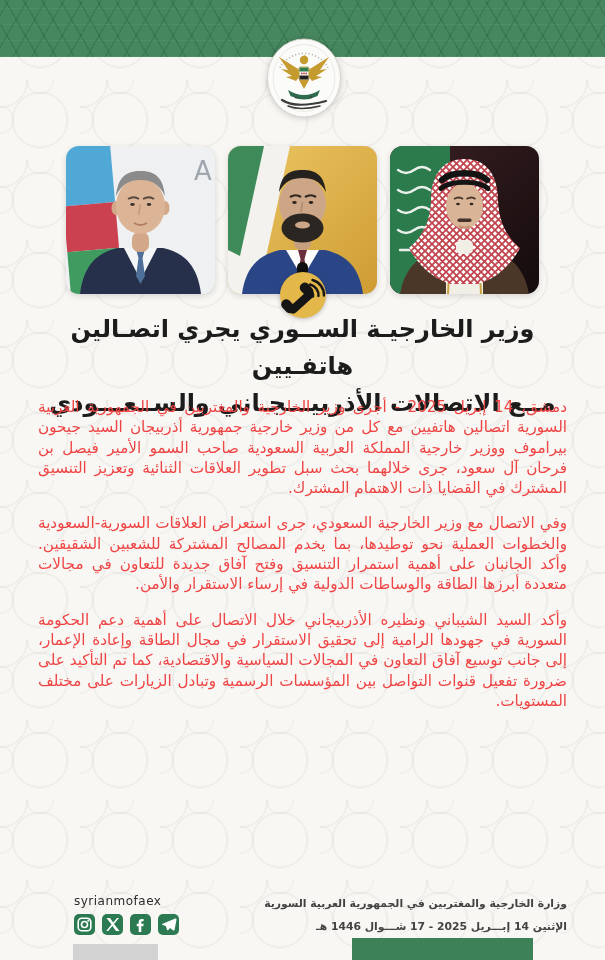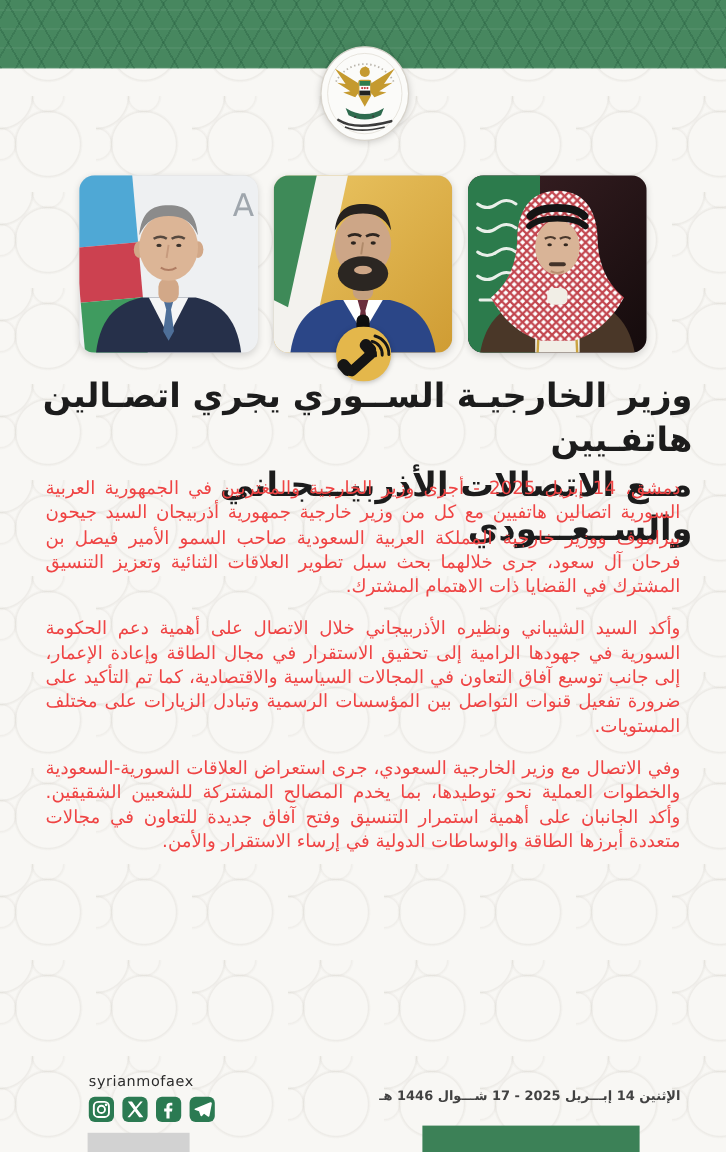--- a/index.html
+++ b/index.html
@@ -36,22 +36,22 @@
   .photo svg{width:100%;height:100%;display:block;}
 
   .phone-badge{
     position:absolute;left:50%;top:272px;width:46px;height:46px;margin-left:-23px;
     z-index:5;filter:drop-shadow(0 1px 2px rgba(0,0,0,.25));
   }
   .phone-badge svg{width:100%;height:100%;display:block;}
 
   .headline{
     position:absolute;left:28px;right:28px;top:311px;
-    color:#1c1c1c;font-weight:700;font-size:28px;line-height:37px;
-    text-align:right;direction:rtl;
+    color:#1c1c1c;font-weight:700;font-size:24px;line-height:37px;
+    text-align:center;direction:rtl;
   }
   .article{
     position:absolute;left:38px;right:38px;top:397px;height:492px;overflow:hidden;
     direction:rtl;text-align:justify;color:#ef4444;
     font-size:15.2px;line-height:20.3px;
   }
   .article p{margin:0 0 15px 0;}
 
   .footer-left{position:absolute;left:74px;top:894px;}
   .handle{font-size:12px;color:#2b2b2b;letter-spacing:.5px;}
@@ -221,22 +221,22 @@
     </svg>
   </div>
 
   <div class="headline">
     <div>وزير الخارجيـة الســوري يجري اتصـالين هاتفـيين</div>
     <div>مــع الاتصالات الأذربيـــجـاني والســعـــودي</div>
   </div>
 
   <div class="article">
     <p>دمشق، 14 إبريل 2025 - أجرى وزير الخارجية والمغتربين في الجمهورية العربية السورية اتصالين هاتفيين مع كل من وزير خارجية جمهورية أذربيجان السيد جيحون بيراموف ووزير خارجية المملكة العربية السعودية صاحب السمو الأمير فيصل بن فرحان آل سعود، جرى خلالهما بحث سبل تطوير العلاقات الثنائية وتعزيز التنسيق المشترك في القضايا ذات الاهتمام المشترك.</p>
+    <p>وفي الاتصال مع وزير الخارجية السعودي، جرى استعراض العلاقات السورية-السعودية والخطوات العملية نحو توطيدها، بما يخدم المصالح المشتركة للشعبين الشقيقين. وأكد الجانبان على أهمية استمرار التنسيق وفتح آفاق جديدة للتعاون في مجالات متعددة أبرزها الطاقة والوساطات الدولية في إرساء الاستقرار والأمن.</p>
     <p>وأكد السيد الشيباني ونظيره الأذربيجاني خلال الاتصال على أهمية دعم الحكومة السورية في جهودها الرامية إلى تحقيق الاستقرار في مجال الطاقة وإعادة الإعمار، إلى جانب توسيع آفاق التعاون في المجالات السياسية والاقتصادية، كما تم التأكيد على ضرورة تفعيل قنوات التواصل بين المؤسسات الرسمية وتبادل الزيارات على مختلف المستويات.</p>
-    <p>وفي الاتصال مع وزير الخارجية السعودي، جرى استعراض العلاقات السورية-السعودية والخطوات العملية نحو توطيدها، بما يخدم المصالح المشتركة للشعبين الشقيقين. وأكد الجانبان على أهمية استمرار التنسيق وفتح آفاق جديدة للتعاون في مجالات متعددة أبرزها الطاقة والوساطات الدولية في إرساء الاستقرار والأمن.</p>
   </div>
 
   <div class="footer-left">
     <div class="handle">syrianmofaex</div>
     <div class="icons">
       <span class="sicon">
         <svg viewBox="0 0 21 21" fill="none">
           <rect x="4.2" y="4.2" width="12.6" height="12.6" rx="3.6" stroke="#ffffff" stroke-width="1.6"></rect>
           <circle cx="10.5" cy="10.5" r="3" stroke="#ffffff" stroke-width="1.6"></circle>
           <circle cx="14.4" cy="6.7" r="1.1" fill="#ffffff"></circle>
@@ -254,18 +254,19 @@
       </span>
       <span class="sicon">
         <svg viewBox="0 0 21 21">
           <path d="M17.2 4.6 L4.7 9.8 c-0.8 0.33 -0.77 0.95 0.03 1.2 l3.1 0.97 1.2 3.7 c0.23 0.7 0.85 0.8 1.3 0.3 l1.7 -1.9 3.2 2.35 c0.5 0.37 1.15 0.1 1.28 -0.52 l2 -10.2 c0.15 -0.8 -0.55 -1.3 -1.3 -1.1 Z" fill="#ffffff"></path>
         </svg>
       </span>
     </div>
   </div>
 
   <div class="footer-right">
+    <div>وزارة الخارجية والمغتربين في الجمهورية العربية السورية</div>
     <div class="date">الإثنين 14 إبـــريل 2025 ‏- 17 شـــوال 1446 هـ</div>
   </div>
 
   <div class="gray-bar"></div>
   <div class="green-bar"></div>
 </div>
 
 </body></html>

